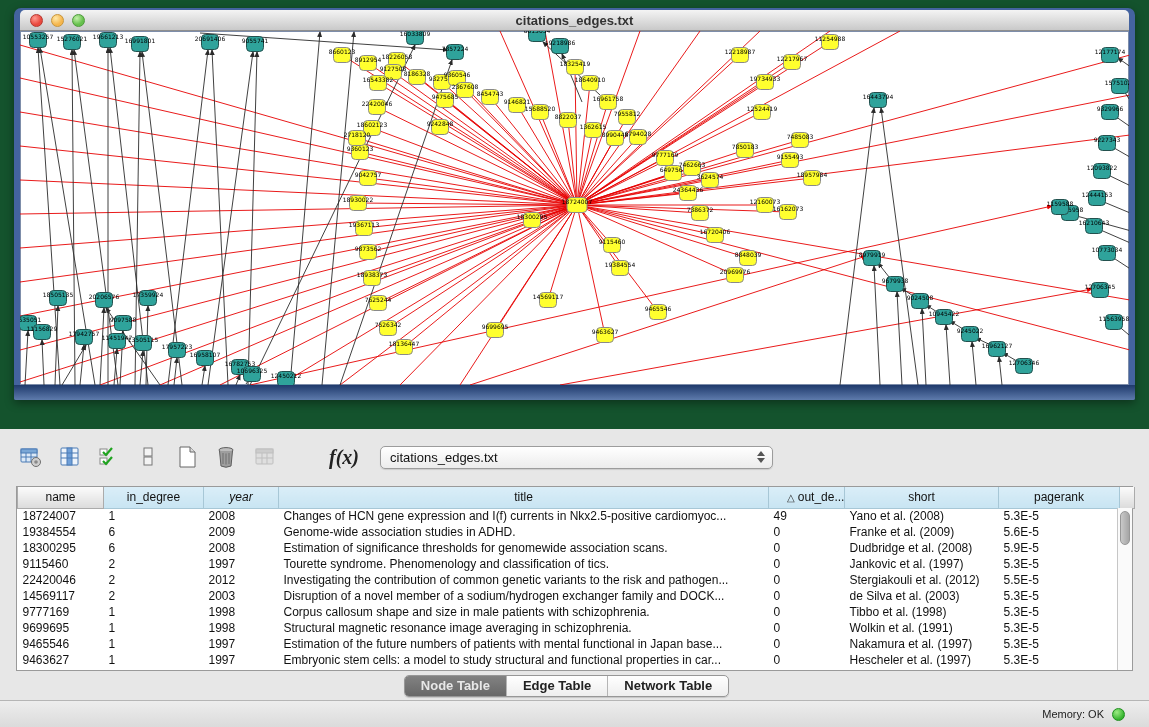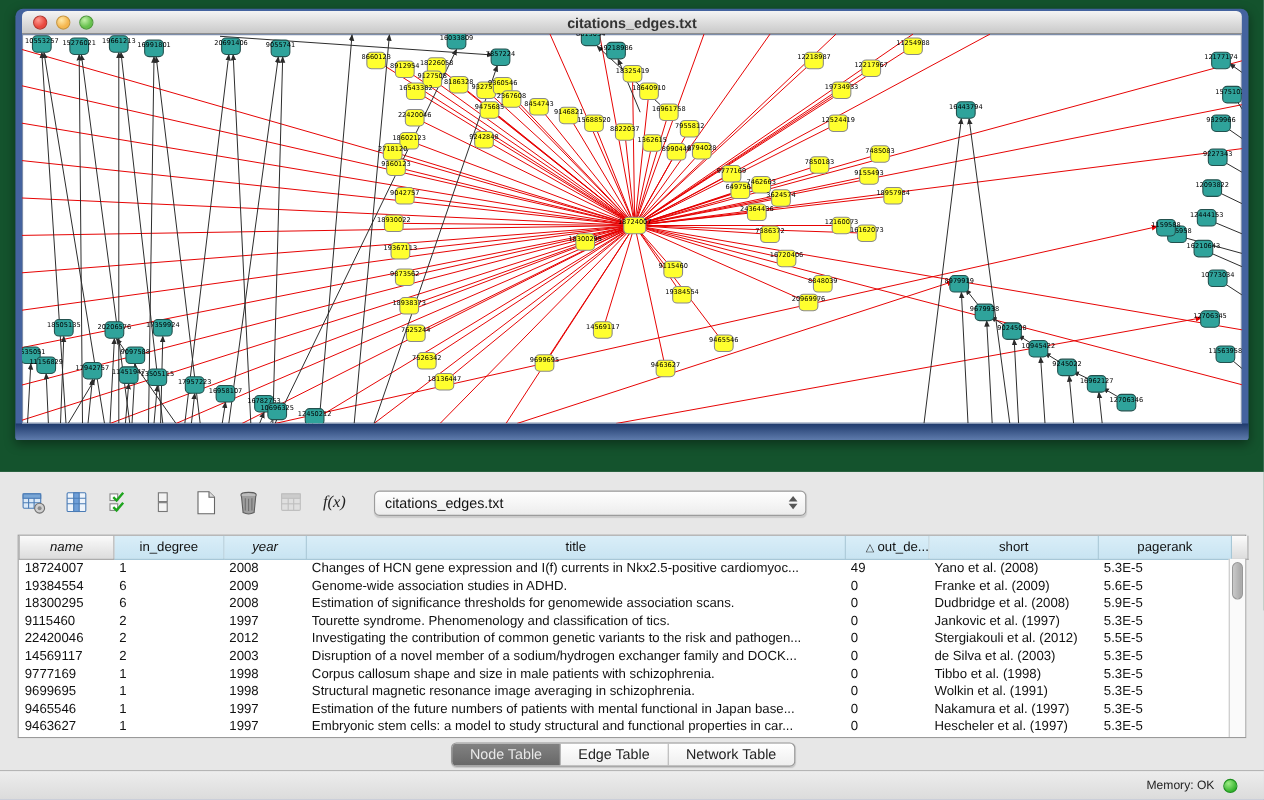--- a/index.html
+++ b/index.html
@@ -31,21 +31,21 @@
   .panel-hicons { position:absolute; right:10px; top:6px; display:flex; gap:14px; align-items:center; }
   .float-ic { width:16px; height:16px; position:relative; }
   .float-ic .sq1 { position:absolute; left:4px; top:1px; width:9px; height:9px; border:1px solid #8a8353; background:#f5f2dc; }
   .float-ic .sq2 { position:absolute; left:1px; top:7px; width:6px; height:6px; border:1px solid #2c4a72; background:#e8edf5; }
   .close-ic { font-size:15px; font-weight:bold; color:#222; line-height:16px; cursor:default; }
 
   .panel-body { position:absolute; left:0; top:429px; width:1149px; height:271px; background:#e7e7e7; }
 
   .toolbar { position:absolute; left:18px; top:10px; height:36px; display:flex; align-items:center; gap:13px; }
   .tb-icon { width:26px; height:26px; display:flex; align-items:center; justify-content:center; }
-  .fx { font-family:"Liberation Serif", serif; font-style:italic; font-size:15px; font-weight:normal; color:#222; }
+  .fx { font-family:"Liberation Serif", serif; font-style:italic; font-size:20px; font-weight:bold; color:#222;margin-left:40px; }
   .dropdown { margin-left:10px; width:393px; height:23px; border:1px solid #9c9c9c; border-radius:5px;
     background:linear-gradient(#ffffff,#ececec); position:relative; display:flex; align-items:center;
     box-shadow:0 1px 1px rgba(0,0,0,.12); }
   .dropdown .val { font-size:13px; color:#111; padding-left:9px; }
   .dd-arrows { position:absolute; right:7px; top:4px; display:flex; flex-direction:column; gap:2px; }
   .dd-arrows i { display:block; width:0; height:0; border-left:4px solid transparent; border-right:4px solid transparent; }
   .dd-arrows .up { border-bottom:5px solid #555; }
   .dd-arrows .dn { border-top:5px solid #555; }
 
   .table-wrap { position:absolute; left:16px; top:57px; width:1117px; height:185px;
@@ -56,21 +56,21 @@
   table.grid th.hname { background:linear-gradient(#fbfbfb,#dcdcdc); border-color:#ababab; }
   table.grid th.hsort { text-align:left; padding-left:18px; }
   table.grid th .tri { font-size:10px; color:#333; margin-right:3px; }
   table.grid td { height:16px; font-size:12px; color:#111; padding:0 5px; white-space:nowrap; overflow:hidden; }
   .vscroll { position:absolute; right:0; top:21px; bottom:0; width:15px; background:#fafafa; border-left:1px solid #c6c6c6; }
   .vthumb { position:absolute; left:2px; top:3px; width:10px; height:34px; border-radius:6px;
     background:linear-gradient(90deg,#c9c9c9,#a5a5a5); border:1px solid #979797; }
 
   .tabbar { position:absolute; left:0; top:246px; width:1133px; display:flex; justify-content:center; }
   .seg { display:flex; border:1px solid #979797; border-radius:5px; overflow:hidden;
-    background:linear-gradient(#ffffff,#eeeeee); box-shadow:0 1px 1px rgba(0,0,0,.15); }
+    background:linear-gradient(#ffffff,#eeeeee); box-shadow:0 1px 1px rgba(0,0,0,.15);font-weight:bold; }
   .seg .tab { padding:0 16px; height:20px; line-height:20px; font-size:13px; color:#222; border-left:1px solid #b5b5b5; }
   .seg .tab:first-child { border-left:none; }
   .seg .tab.active { background:linear-gradient(#828282,#676767); color:#e8e8e8; }
 
   
   .statusbar { position:absolute; left:0; top:700px; width:1149px; height:27px;
     background:linear-gradient(#ededed,#dbdbdb); border-top:1px solid #b5b5b5;
     display:flex; align-items:center; justify-content:flex-end; padding-right:24px; gap:8px; }
   .mem-label { font-size:11px; color:#222; }
   .mem-dot { width:13px; height:13px; border-radius:50%; border:1px solid #1d8f1d;
@@ -747,21 +747,21 @@
             <i class="up"></i>
             <i class="dn"></i>
           </span>
       </span>
     </div>
 
     <div class="table-wrap">
       <table class="grid">
         <thead>
             <tr>
-              <th class="hname" style="width: 86px; font-style: italic;">name</th>
+              <th class="hname" style="width: 86px;">name</th>
               <th style="width: 100px;">in_degree</th>
               <th style="width: 75px; font-style: italic;">year</th>
               <th style="width: 490px;">title</th>
               <th class="hsort" style="width: 76px;"><span class="tri">△</span>out_de...</th>
               <th style="width: 154px;">short</th>
               <th style="width: 121px;">pagerank</th>
               <th class="hname" style="width: 15px;"></th>
             </tr>
           </thead>
         <tbody>

